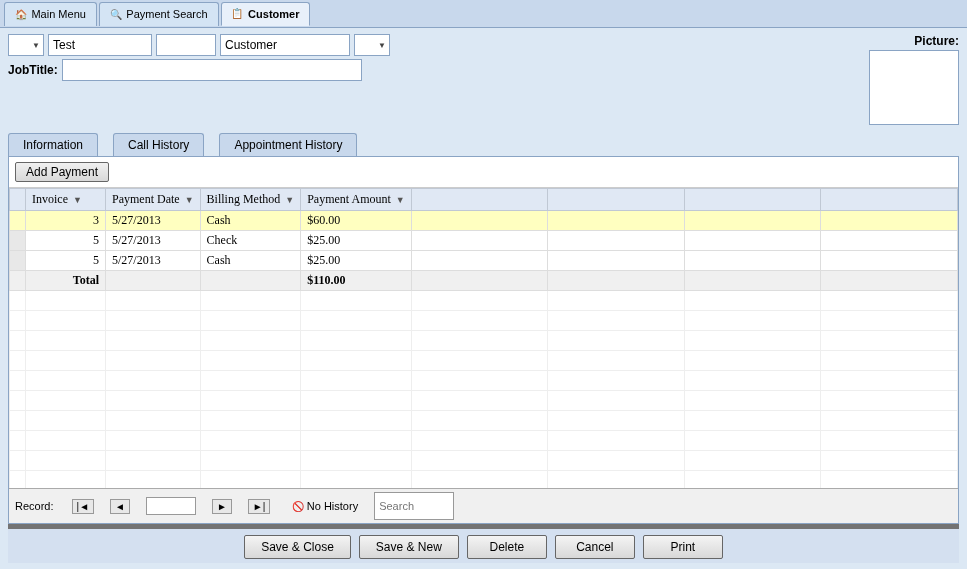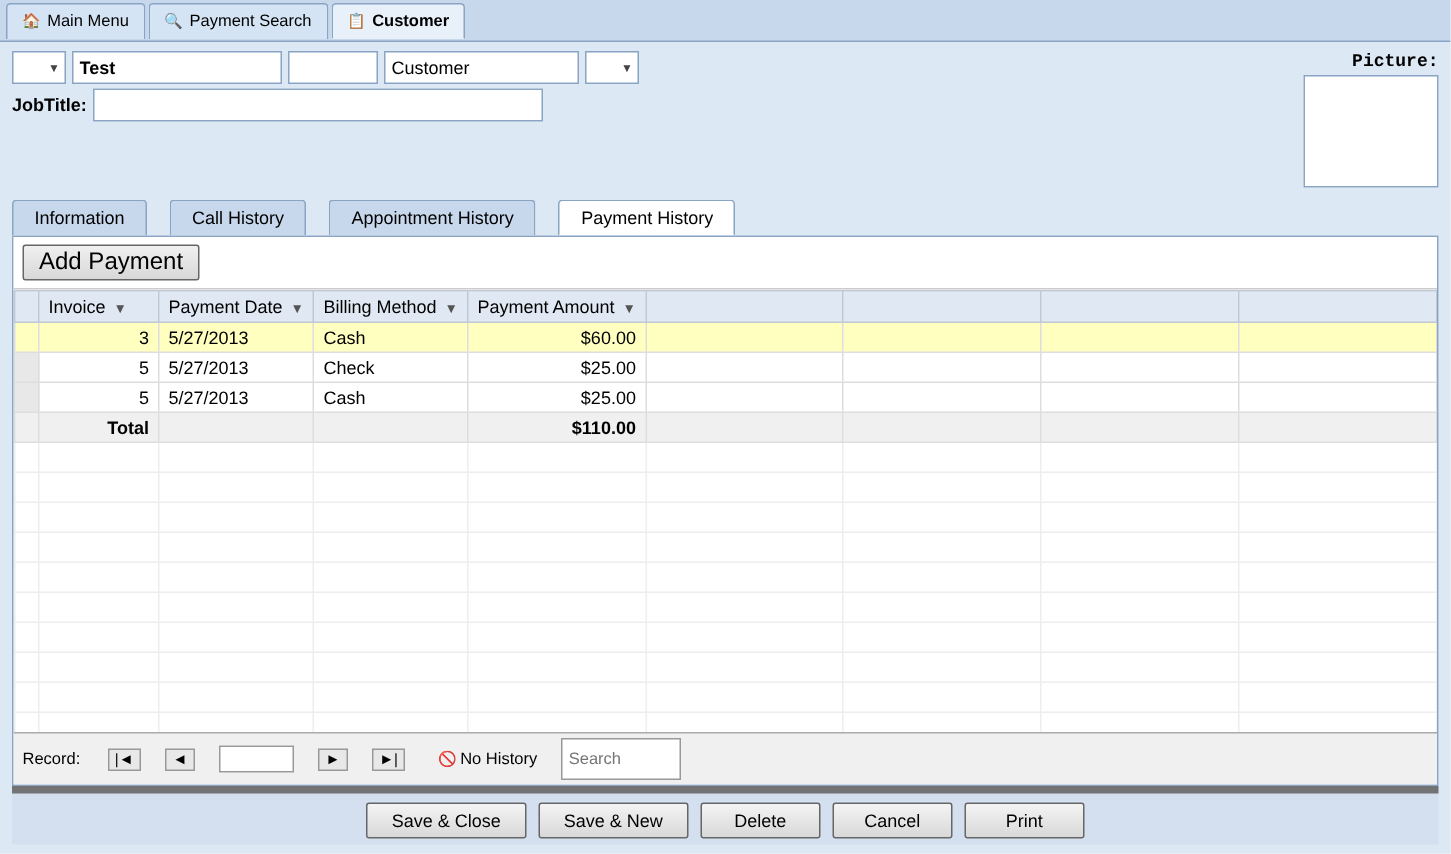--- a/index.html
+++ b/index.html
@@ -87,21 +87,21 @@
       font-size: 8px;
       color: #444;
     }
     .input-field {
       border: 1px solid #8aa4c4;
       background: white;
       height: 22px;
       padding: 0 4px;
       font-size: 12px;
     }
-    .input-first { width: 140px; font-weight: bold; }
+    .input-first { width: 104px; }
     .input-last { width: 130px; }
     .dropdown-medium {
       border: 1px solid #8aa4c4;
       background: white;
       width: 36px;
       height: 22px;
       display: flex;
       align-items: center;
       justify-content: space-between;
       padding: 0 3px;
@@ -123,21 +123,20 @@
       display: flex;
       flex-direction: column;
       align-items: flex-end;
       min-width: 120px;
       margin-left: auto;
     }
     .picture-label {
       font-size: 12px;
       font-weight: bold;
       margin-bottom: 2px;
-      font-family: Liberation Mono, monospace;
     }
     .picture-box {
       width: 90px;
       height: 75px;
       border: 1px solid #8aa4c4;
       background: white;
     }
 
     
     .tab-strip {
@@ -173,28 +172,29 @@
     }
     .table-toolbar {
       padding: 5px 6px;
       border-bottom: 1px solid #ccc;
       background: white;
     }
     .add-payment-btn {
       border: 1px solid #666;
       background: linear-gradient(to bottom, #f0f0f0, #d8d8d8);
       padding: 2px 10px;
-      font-size: 16px;
+      font-size: 12px;
       cursor: pointer;
       border-radius: 2px;
     }
     .data-table {
       width: 100%;
       border-collapse: collapse;
       font-size: 12px;
+      font-family: Liberation Serif, serif;
     }
     .data-table th {
       background: #e0e8f4;
       border: 1px solid #c0c8d4;
       padding: 3px 6px;
       text-align: left;
       font-weight: normal;
       cursor: pointer;
       white-space: nowrap;
     }
@@ -207,21 +207,21 @@
       border: 1px solid #ddd;
       padding: 2px 6px;
       height: 20px;
     }
     .data-table tr.selected td {
       background: #ffffc0;
     }
     .col-invoice { width: 80px; text-align: right; }
     .col-date { width: 90px; }
     .col-billing { width: 100px; }
-    .col-amount { width: 110px; text-align: right; }
+    .col-amount { width: 110px; }
     .col-empty { min-width: 60px; }
 
     .row-marker {
       width: 16px;
       background: #e8e8e8;
       border: 1px solid #ddd;
       padding: 0;
     }
     .row-marker-selected {
       background: #f0c040;
@@ -347,21 +347,20 @@
     <div class="picture-section">
       <span class="picture-label">Picture:</span>
       <div class="picture-box"></div>
     </div>
   </div>
 
   <div class="tab-strip">
     <div class="content-tab">Information</div>
     <div class="content-tab">Call History</div>
     <div class="content-tab">Appointment History</div>
-    <div class="content-tab active">Payment History</div>
   </div>
 
   <div class="table-container">
     <div class="table-toolbar">
       <button class="add-payment-btn">Add Payment</button>
     </div>
     <div class="scrollable-table">
       <table class="data-table">
         <thead>
           <tr>

